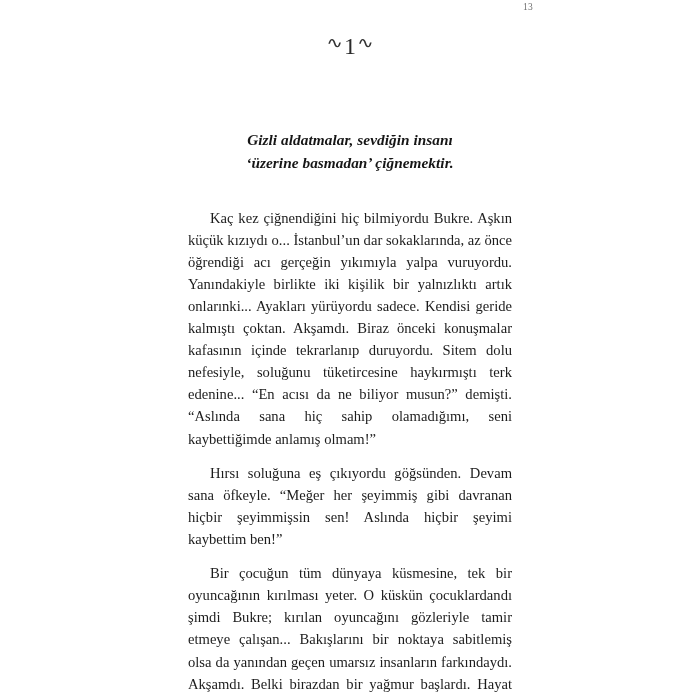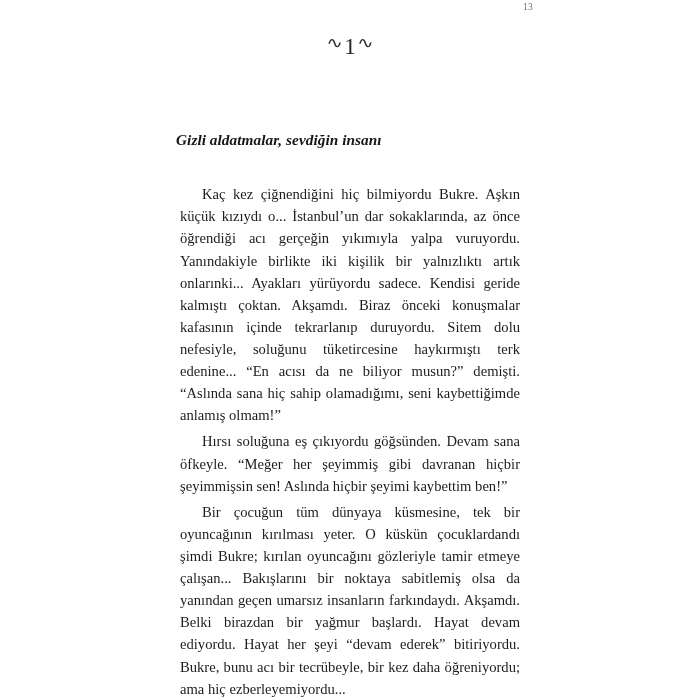--- a/index.html
+++ b/index.html
@@ -76,55 +76,56 @@
   }
 
   .epigraph {
     font-style: italic;
     font-weight: bold;
     font-size: 15.3px;
     line-height: 1.52;
     color: #161616;
     letter-spacing: .05px;
     margin: 0 0 32px 0;
-    text-align: left;
+    text-align: center;
   }
   .epigraph .line { display: block; }
 
   .body-copy {
     font-size: 14.6px;
     line-height: 1.515;
     text-align: justify;
     text-justify: inter-word;
     color: #1c1c1c;
     hyphens: manual;
     -webkit-hyphens: manual;
   }
   .body-copy p {
-    margin: 4px;
+    margin: 12px;
     text-indent: 22px;
   }
 </style>
 </head>
 <body>
 
 <div class="page">
 
   <div class="folio">
     <span class="num">13</span>
   </div>
 
   <div class="chapter-ornament">
     <span class="swash left">∿</span><span class="chapter-number">1</span><span class="swash right">∿</span>
   </div>
 
   <div class="textblock">
 
     <div class="epigraph">
       <span class="line">Gizli aldatmalar, sevdiğin insanı</span>
+      <span class="line">‘üzerine basmadan’ çiğnemektir.</span>
     </div>
 
     <div class="body-copy">
       <p>Kaç kez çiğnendiğini hiç bilmiyordu Bukre. Aşkın küçük kızıydı o... İstanbul’un dar sokaklarında, az önce öğrendiği acı gerçeğin yıkımıyla yalpa vuruyordu. Yanındakiyle birlikte iki kişilik bir yalnızlıktı artık onlarınki... Ayakları yürüyordu sadece. Kendisi geride kalmıştı çoktan. Akşamdı. Biraz önceki konuşmalar kafasının içinde tekrarlanıp duruyordu. Sitem dolu nefesiyle, soluğunu tüketircesine haykırmıştı terk edenine... “En acısı da ne biliyor musun?” demişti. “Aslında sana hiç sahip olamadığımı, seni kaybettiğimde anlamış olmam!”</p>
       <p>Hırsı soluğuna eş çıkıyordu göğsünden. Devam sana öfkeyle. “Meğer her şeyimmiş gibi davranan hiçbir şeyimmişsin sen! Aslında hiçbir şeyimi kaybettim ben!”</p>
       <p>Bir çocuğun tüm dünyaya küsmesine, tek bir oyuncağının kırılması yeter. O küskün çocuklardandı şimdi Bukre; kırılan oyuncağını gözleriyle tamir etmeye çalışan... Bakışlarını bir noktaya sabitlemiş olsa da yanından geçen umarsız insanların farkındaydı. Akşamdı. Belki birazdan bir yağmur başlardı. Hayat devam ediyordu. Hayat her şeyi “devam ederek” bitiriyordu. Bukre, bunu acı bir tecrübeyle, bir kez daha öğreniyordu; ama hiç ezberleyemiyordu...</p>
 
     </div>
 
   </div>

